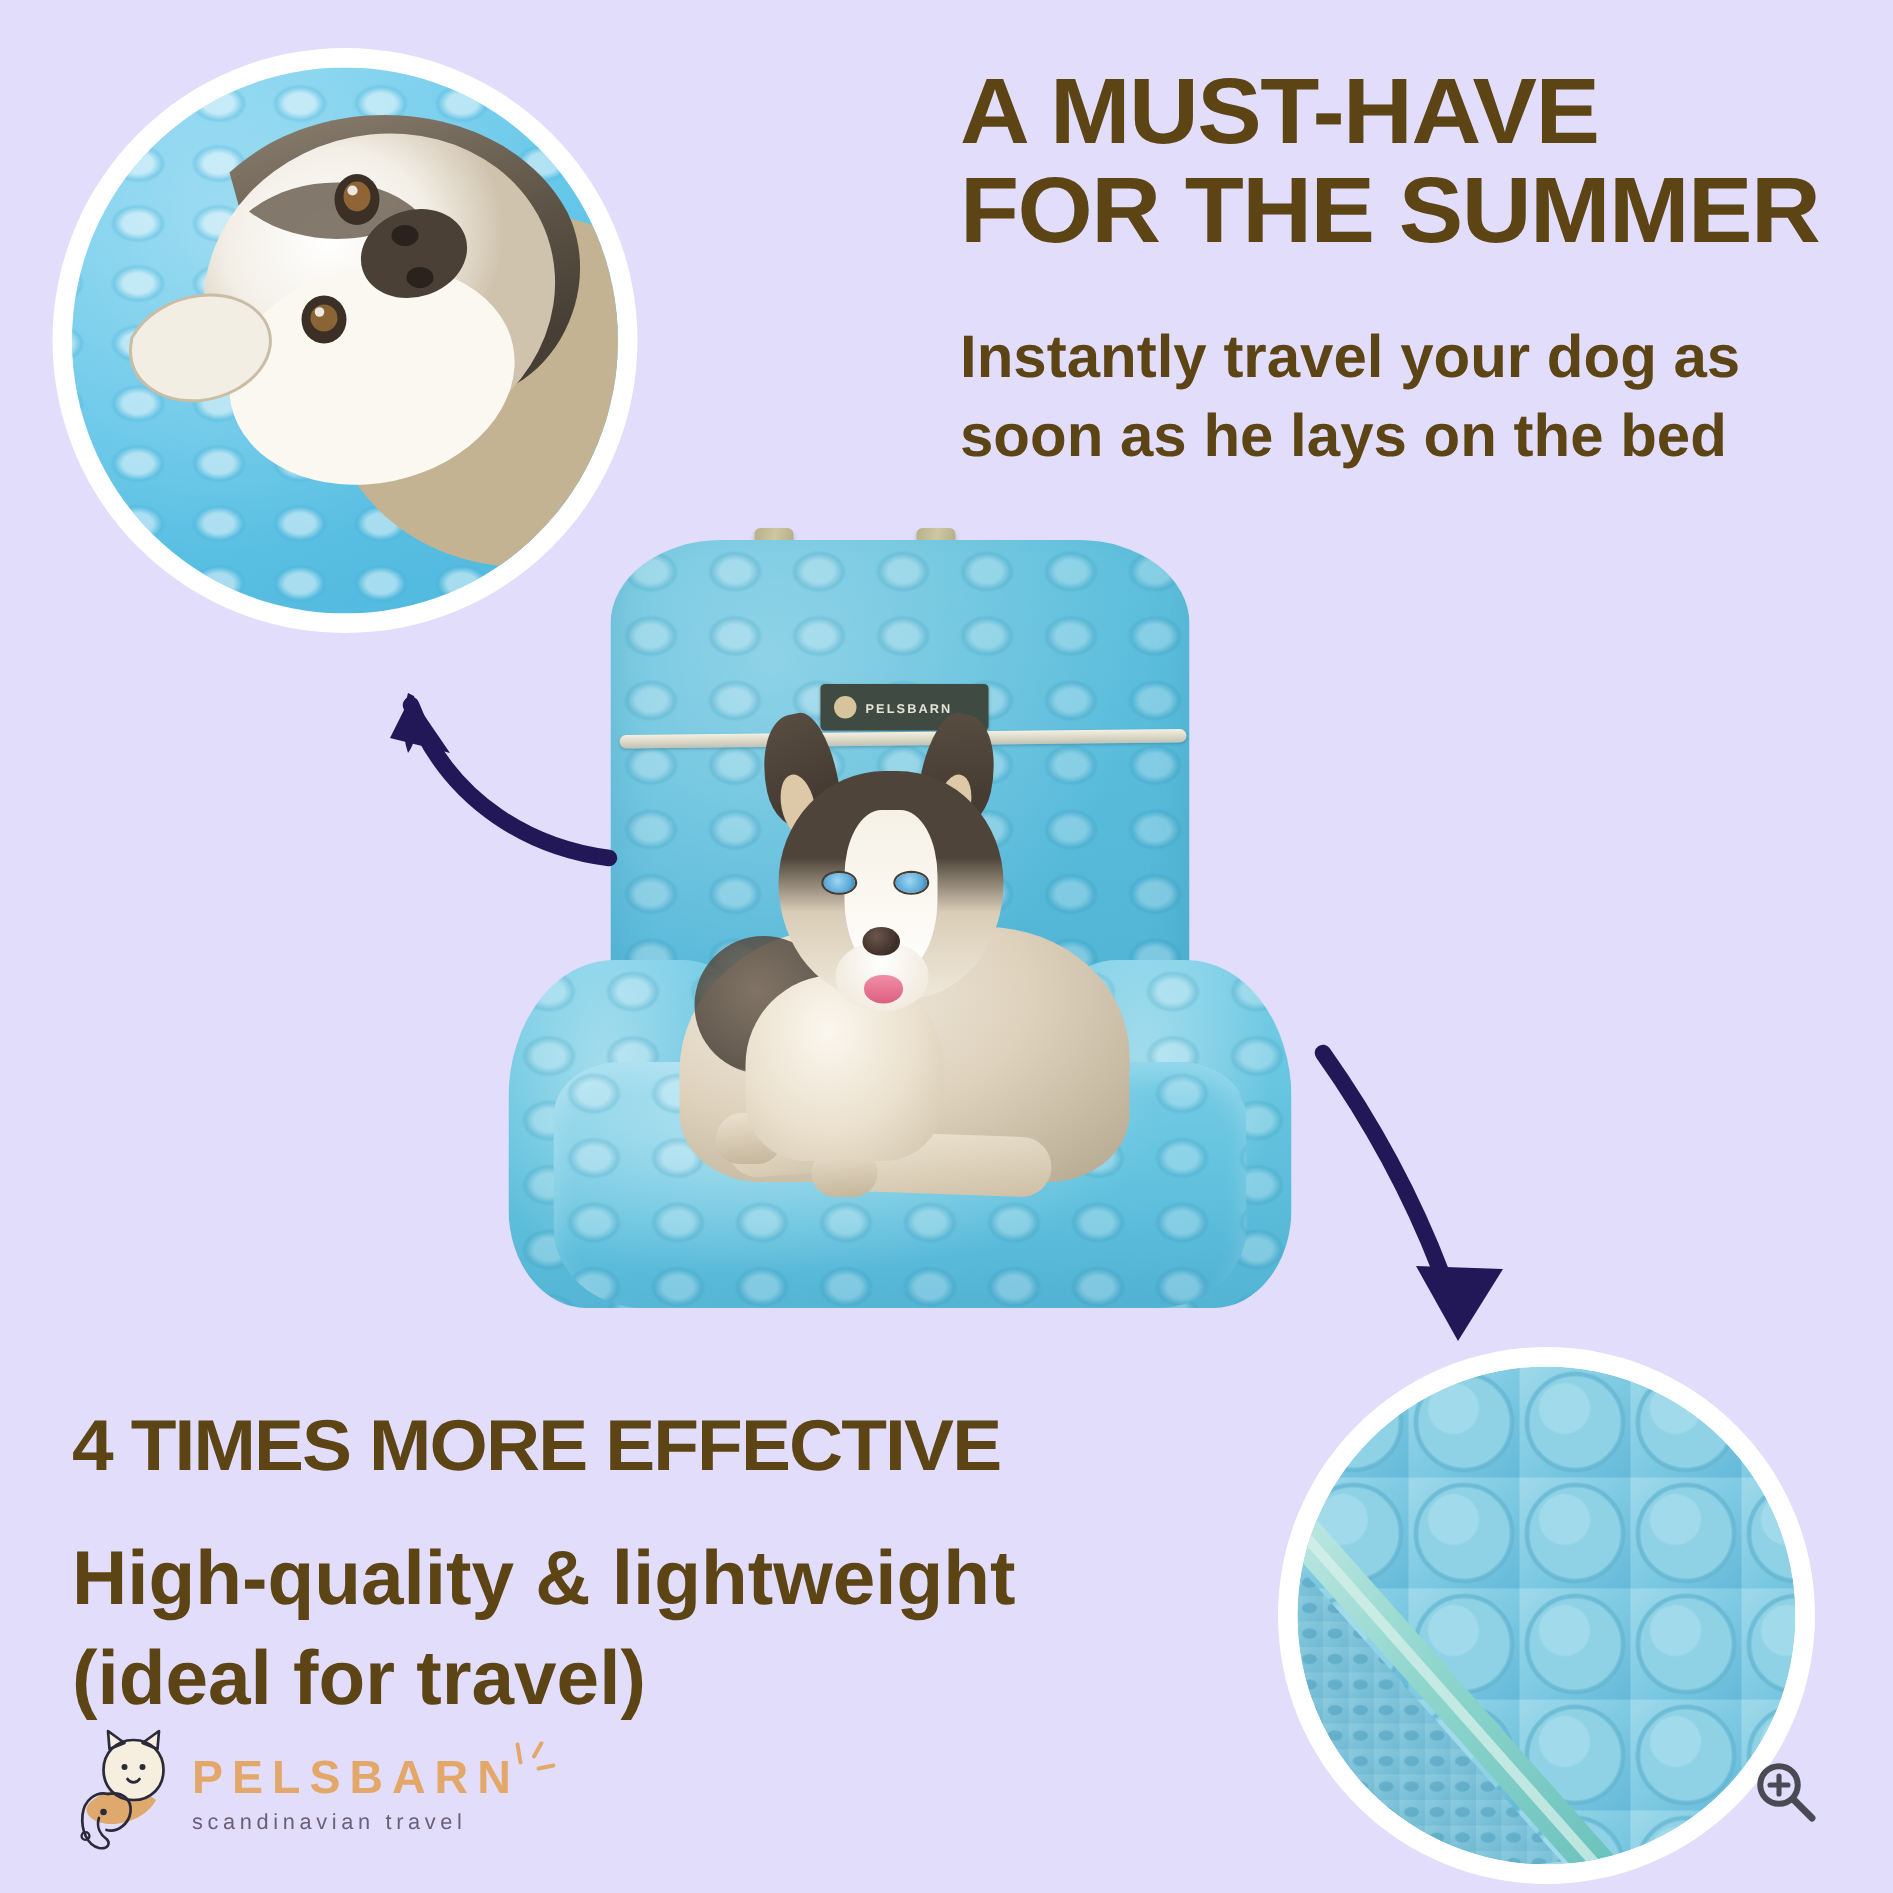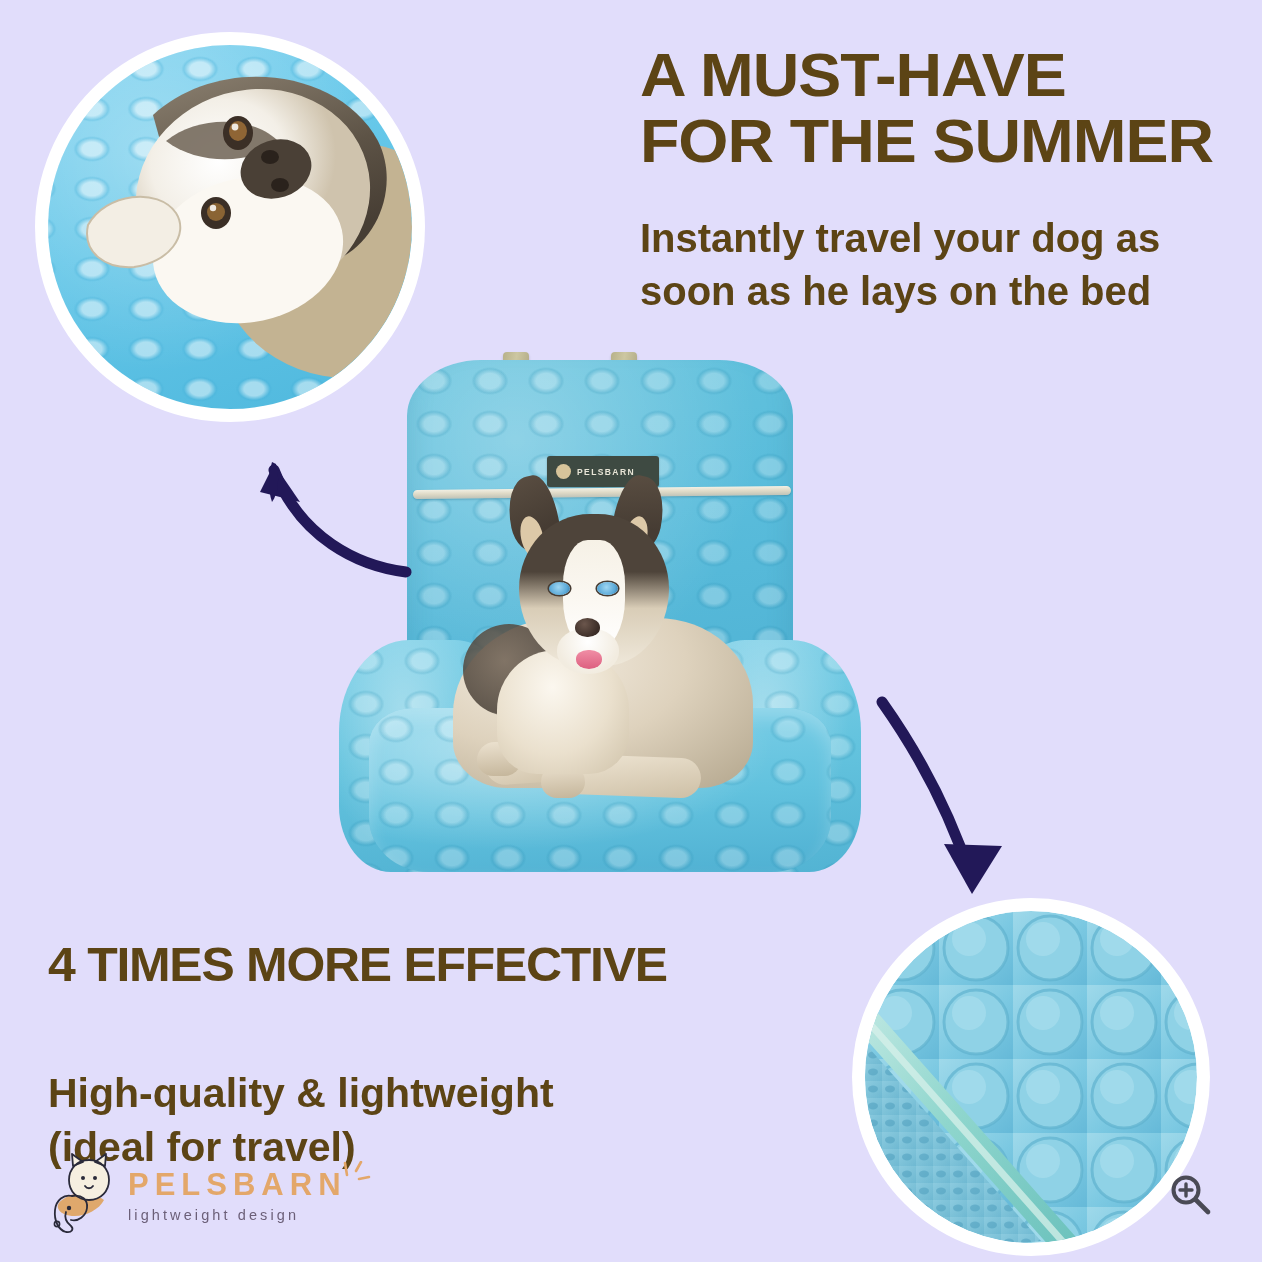--- a/index.html
+++ b/index.html
@@ -53,22 +53,22 @@
     font-size: 40px;
   }
   #headline-bottom {
     left: 48px;
     top: 940px;
     font-size: 48px;
     letter-spacing: -1.2px;
   }
   #subcopy-bottom {
     left: 48px;
-    top: 1066px;
-    font-size: 41px;
+    top: 1018px;
+    font-size: 51px;
   }
 
   
   .photo-circle {
     position: absolute;
     border-radius: 50%;
     background: #ffffff;
     overflow: hidden;
     box-sizing: border-box;
   }
@@ -586,21 +586,21 @@
       <circle cx="47" cy="28" r="2" fill="#2a2a3a"></circle>
       <path d="M37 36 C39 39 43 39 45 36" fill="none" stroke="#2a2a3a" stroke-width="1.8" stroke-linecap="round"></path>
 
       <path d="M24 46 C16 44 8 50 7 60 C6 70 10 80 18 82 C24 83 26 79 23 76 C19 73 16 68 18 62" fill="none" stroke="#2a2a3a" stroke-width="1.8" stroke-linecap="round"></path>
       <path d="M24 46 C34 44 40 50 39 58 C38 66 30 72 23 70" fill="none" stroke="#2a2a3a" stroke-width="1.8" stroke-linecap="round"></path>
       <circle cx="21" cy="58" r="2.2" fill="#2a2a3a"></circle>
       <circle cx="9" cy="74" r="2.6" fill="none" stroke="#2a2a3a" stroke-width="1.6"></circle>
     </svg>
     <div id="logo-words">
       <span id="logo-name">PELSBARN</span>
-      <span id="logo-tagline">lightweight design</span>
+      <span id="logo-tagline">scandinavian travel</span>
       <svg id="logo-sparks" width="34" height="26" viewBox="0 0 34 26">
         <path d="M8 14 L6 2" stroke="#e3a76a" stroke-width="2.6" stroke-linecap="round"></path>
         <path d="M17 10 L22 1" stroke="#e3a76a" stroke-width="2.6" stroke-linecap="round"></path>
         <path d="M20 18 L30 16" stroke="#e3a76a" stroke-width="2.6" stroke-linecap="round"></path>
       </svg>
     </div>
   </div>
 
   <svg id="zoom-icon" viewBox="0 0 44 44">
     <circle cx="18" cy="18" r="12.5" fill="none" stroke="#4a4a55" stroke-width="4"></circle>

